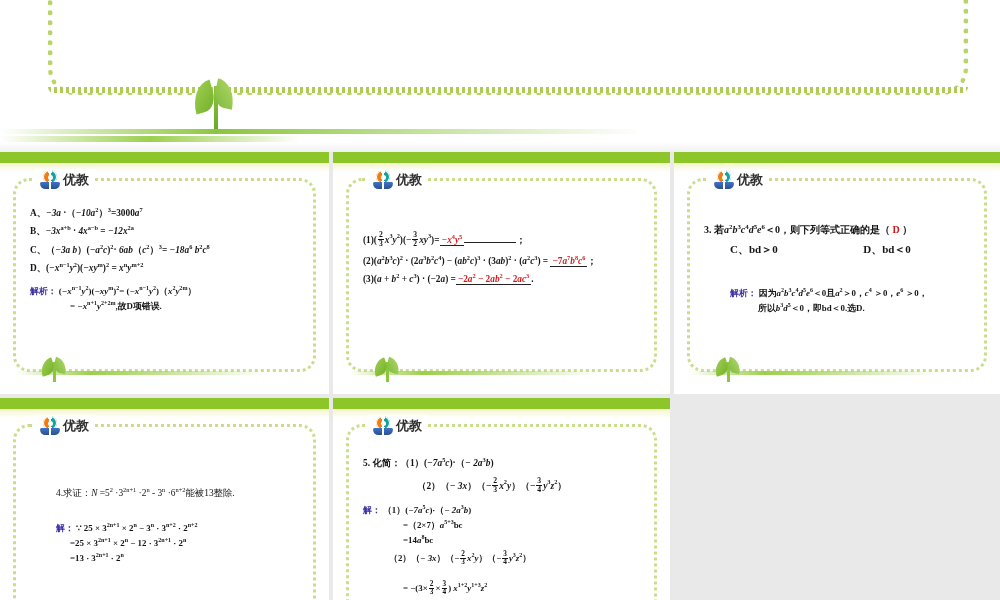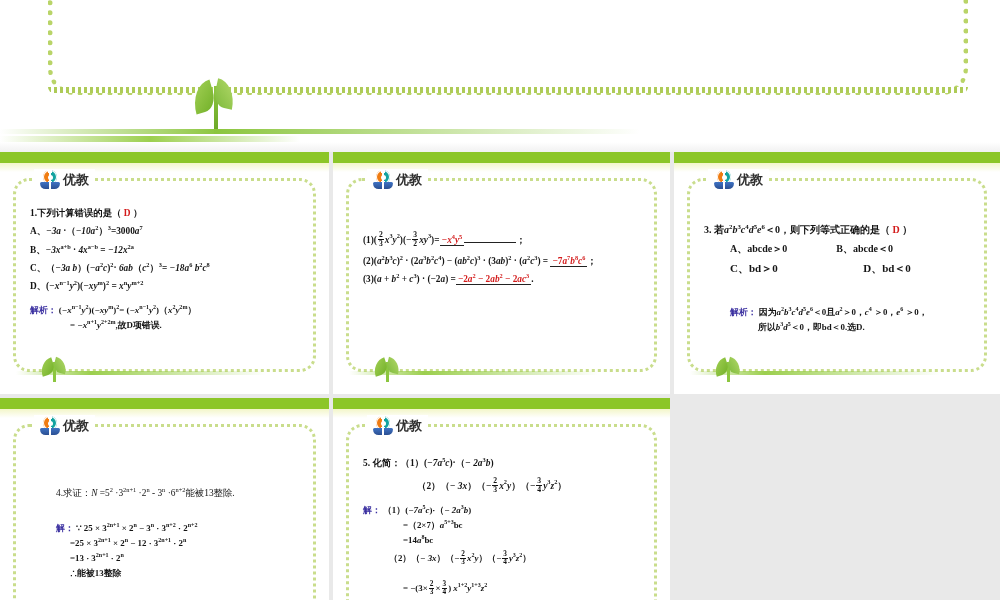--- a/index.html
+++ b/index.html
@@ -199,23 +199,20 @@
       <div class="logo">
         <div class="logo-rule"></div>
         <span class="logo-mark">
           <span class="logo-swirl"></span>
             <span class="logo-book"></span>
         </span>
         <span class="logo-text">优教</span>
       </div>
       <div class="body-text">
         <div style="height:14px"></div>
-        <p class="q-line">
-          1.下列计算错误的是（ <span class="ans">D</span> ）
-        </p>
         <p class="opt">A、<i class="m">−3a</i> ·（<i class="m">−10a</i><sup>2</sup>）<sup>3</sup>=3000<i class="m">a</i><sup>7</sup></p>
         <p class="opt">B、<i class="m">−3x</i><sup>a+b</sup> · <i class="m">4x</i><sup>a−b</sup> = <i class="m">−12x</i><sup>2a</sup></p>
         <p class="opt">C、（<i class="m">−3a b</i>）(<i class="m">−a</i><sup>2</sup><i class="m">c</i>)<sup>2</sup>· <i class="m">6ab</i>（<i class="m">c</i><sup>2</sup>）<sup>3</sup>= <i class="m">−18a</i><sup>6</sup> <i class="m">b</i><sup>2</sup><i class="m">c</i><sup>8</sup></p>
         <p class="opt">D、(<i class="m">−x</i><sup>n−1</sup><i class="m">y</i><sup>2</sup>)(<i class="m">−xy</i><sup>m</sup>)<sup>2</sup> = <i class="m">x</i><sup>n</sup><i class="m">y</i><sup>m+2</sup></p>
         <div class="sol-blk">
           <p class="sol-line">
             <span class="jx">解析：</span>
             (<i class="m">−x</i><sup>n−1</sup><i class="m">y</i><sup>2</sup>)(<i class="m">−xy</i><sup>m</sup>)<sup>2</sup>= (<i class="m">−x</i><sup>n−1</sup><i class="m">y</i><sup>2</sup>)（<i class="m">x</i><sup>2</sup><i class="m">y</i><sup>2m</sup>）
           </p>
           <p class="sol-line indent2">
@@ -275,25 +272,20 @@
           <span class="logo-swirl"></span>
             <span class="logo-book"></span>
         </span>
         <span class="logo-text">优教</span>
       </div>
       <div class="body-text">
         <div style="height:30px"></div>
         <p class="q-line" style="font-size:10px">
           3. 若<i class="m">a</i><sup>2</sup><i class="m">b</i><sup>3</sup><i class="m">c</i><sup>4</sup><i class="m">d</i><sup>5</sup><i class="m">e</i><sup>6</sup>＜0，则下列等式正确的是（ <span class="ans">D</span> ）
         </p>
-        <p class="opt indent1" style="font-size:10px">
-          <span>A、abcde＞0</span>
-          <span style="display:inline-block;width:44px"></span>
-          <span>B、abcde＜0</span>
-        </p>
         <p class="opt indent1" style="font-size:11px">
           <span>C、bd＞0</span>
           <span style="display:inline-block;width:80px"></span>
           <span>D、bd＜0</span>
         </p>
         <div class="sol-blk" style="margin-top:34px">
           <p class="sol-line indent1">
             <span class="jx">解析：</span>
             因为<i class="m">a</i><sup>2</sup><i class="m">b</i><sup>3</sup><i class="m">c</i><sup>4</sup><i class="m">d</i><sup>5</sup><i class="m">e</i><sup>6</sup>＜0且<i class="m">a</i><sup>2</sup>＞0，<i class="m">c</i><sup>4</sup> ＞0，<i class="m">e</i><sup>6</sup> ＞0，
           </p>
@@ -332,23 +324,20 @@
           <p class="sol-line indent1">
             <span class="jx">解：</span>
             ∵ 25 × 3<sup>2n+1</sup> × 2<sup>n</sup> − 3<sup>n</sup> · 3<sup>n+2</sup> · 2<sup>n+2</sup>
           </p>
           <p class="sol-line indent2">
             =25 × 3<sup>2n+1</sup> × 2<sup>n</sup> − 12 · 3<sup>2n+1</sup> · 2<sup>n</sup>
           </p>
           <p class="sol-line indent2">
             =13 · 3<sup>2n+1</sup> · 2<sup>n</sup>
           </p>
-          <p class="sol-line indent2">
-            ∴能被13整除
-          </p>
         </div>
       </div>
 
     </div>
   </div>
 
   <div class="slide r2 c2">
     <div class="slide-topbar"></div>
     <div class="slide-topglow"></div>
     <div class="card">

